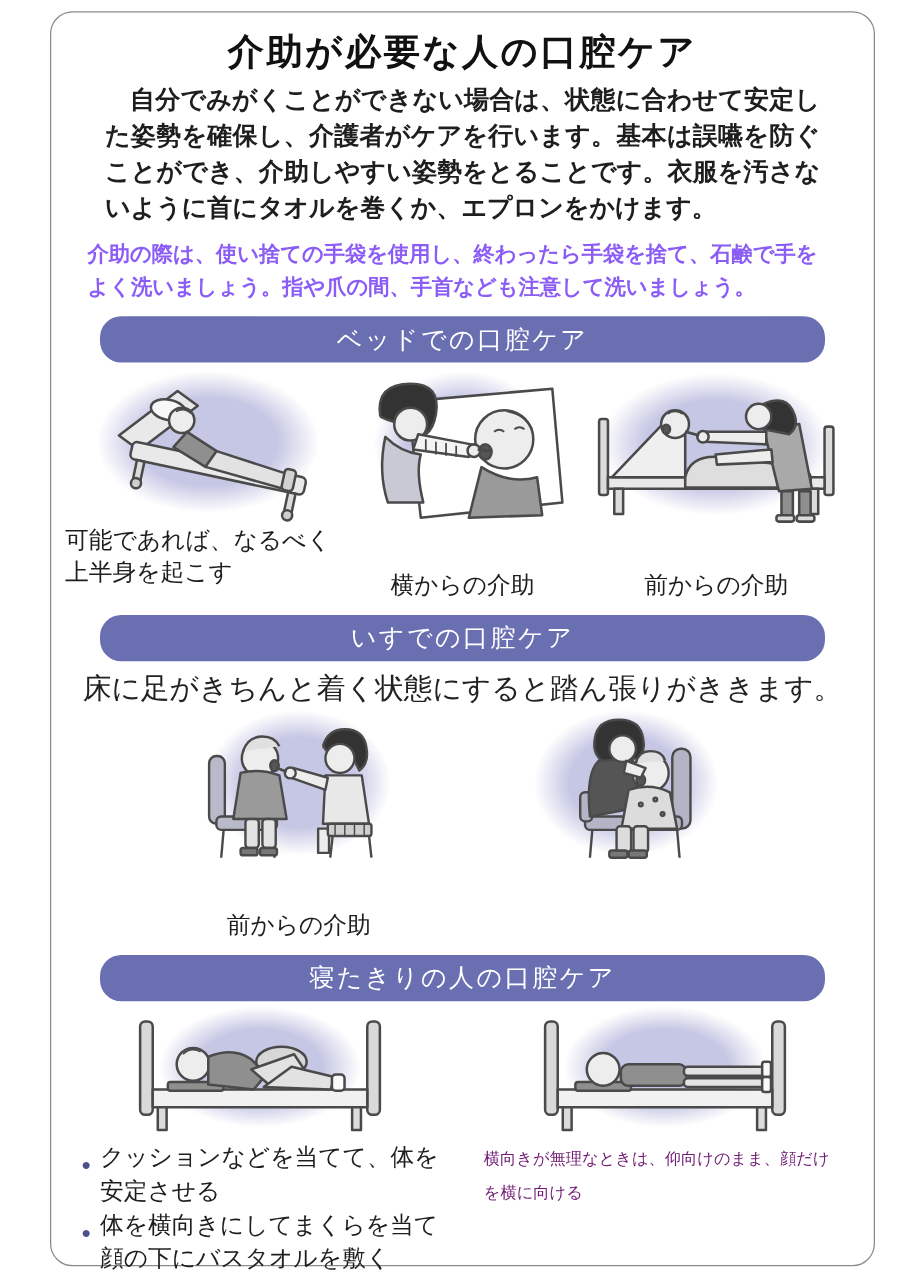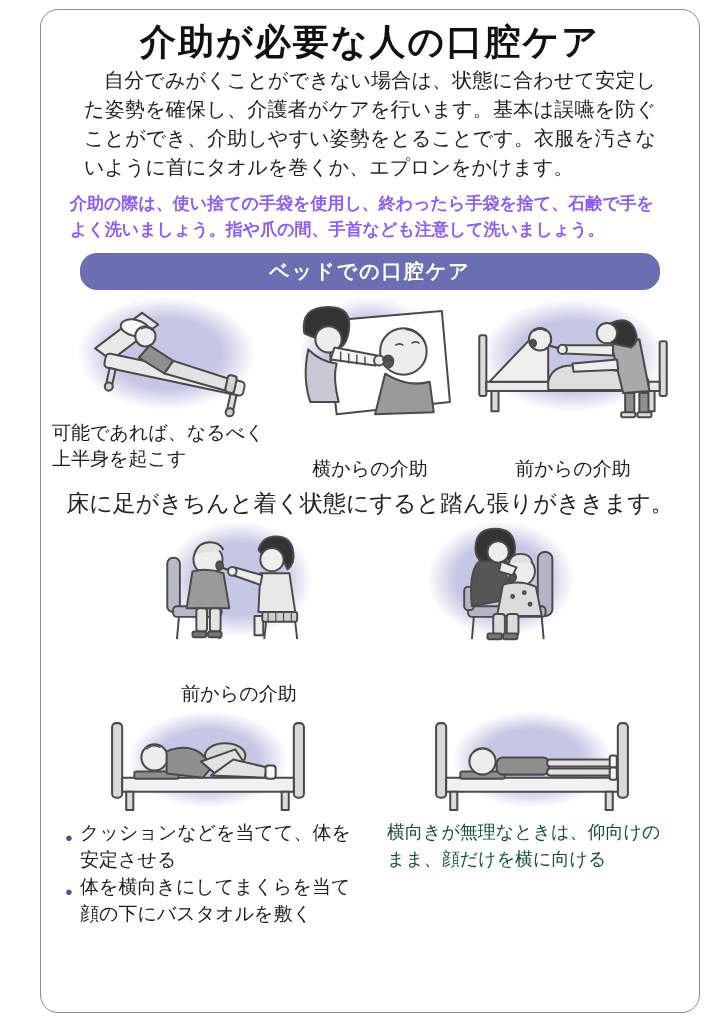--- a/index.html
+++ b/index.html
@@ -1,40 +1,40 @@
 <!DOCTYPE html>
 <html><head>
 <meta charset="utf-8">
 <style>
   html,body{margin:0;padding:0;background:#fff;}
   body{width:720px;height:1024px;position:relative;overflow:hidden;
        font-family:"Liberation Sans","DejaVu Sans",sans-serif;color:#1c1c1c;}
   .sheet{position:absolute;left:40px;top:9px;width:660px;height:1004px;
          box-sizing:border-box;border:1.6px solid #8a8a8a;border-radius:18px;
          background:#fff;padding:14px 0 0 0;display:flex;flex-direction:column;align-items:center;}
-  .title{font-size:36px;font-weight:bold;letter-spacing:2px;text-align:center;
+  .title{font-size:29px;font-weight:bold;letter-spacing:2px;text-align:center;
          line-height:36px;color:#111;}
   .intro{width:572px;margin-top:6px;font-size:20px;line-height:29px;
-         text-indent:1em;text-align:justify;color:#1e1e1e;}
+         text-indent:1em;text-align:justify;color:#1e1e1e;font-weight:bold;}
   .note{width:600px;margin-top:9px;font-size:17px;font-weight:bold;line-height:26px;
         color:#8b5cf6;}
   .pill{width:580px;margin-top:10px;background:#6a6fb2;border-radius:17px;
-        color:#fff;font-weight:bold;font-size:20px;text-align:center;
+        color:#fff;font-weight:normal;font-size:20px;text-align:center;
         padding:5px 0;letter-spacing:2px;}
   .lead{margin-top:8px;font-size:23px;line-height:27px;color:#222;text-align:center;width:620px;}
   .figrow{display:flex;justify-content:center;align-items:flex-start;width:648px;margin-top:2px;}
   .figcol{display:flex;flex-direction:column;align-items:center;}
   .cap{font-size:19px;line-height:26px;color:#1e1e1e;}
   .cap.left{align-self:flex-start;text-align:left;}
   .cap.center{text-align:center;margin-top:36px;}
   .notesrow{display:flex;width:610px;margin-top:4px;justify-content:space-between;}
   .bullets{width:300px;}
   .bullet-item{position:relative;padding-left:15px;font-size:19px;line-height:27px;color:#1e1e1e;}
   .bullet-dot{position:absolute;left:0;top:0;color:#4c4f8c;font-size:17px;}
-  .rightnote{width:288px;font-size:18px;line-height:27px;color:#14532d;}
+  .rightnote{width:288px;font-size:13px;line-height:27px;color:#701a75;}
   svg{display:block;}
 </style>
 </head>
 <body>
 
 <svg width="0" height="0" aria-hidden="true">
   <defs>
     <radialGradient id="halo">
       <stop offset="0%" stop-color="#c6c7e4"></stop>
       <stop offset="62%" stop-color="#c6c7e4"></stop>
@@ -121,20 +121,21 @@
           <polygon points="152,52 104,52 104,60 152,62" fill="#ededed"></polygon>
           <polygon points="156,66 112,70 113,78 157,76" fill="#ededed"></polygon>
           <circle cx="102" cy="56" r="4.5" fill="#ededed"></circle>
           <line x1="99" y1="55" x2="88" y2="52" stroke-width="2.2"></line>
         </g>
       </svg>
       <div class="cap center">前からの介助</div>
     </div>
   </div>
 
+  <div class="pill">いすでの口腔ケア</div>
 
   <div class="lead">床に足がきちんと着く状態にすると踏ん張りがききます。</div>
 
   <div class="figrow" style="gap:52px">
     <div class="figcol" style="width:210px">
       <svg width="204" height="126" viewBox="0 0 200 130">
         <ellipse cx="100" cy="62" rx="76" ry="60" fill="url(#halo)"></ellipse>
         <g stroke="#4a4a4a" stroke-width="2" stroke-linejoin="round">
           <rect x="26" y="40" width="13" height="56" rx="6" fill="#b9bac9"></rect>
           <rect x="32" y="90" width="50" height="11" rx="4" fill="#b9bac9"></rect>
@@ -186,20 +187,21 @@
           <circle cx="130" cy="88" r="1.5" fill="#aaa"></circle>
           <rect x="92" y="98" width="12" height="22" rx="3" fill="#dcdcdc"></rect>
           <rect x="106" y="98" width="12" height="22" rx="3" fill="#dcdcdc"></rect>
           <rect x="86" y="118" width="15" height="6" rx="2" fill="#777"></rect>
           <rect x="102" y="118" width="15" height="6" rx="2" fill="#777"></rect>
         </g>
       </svg>
     </div>
   </div>
 
+  <div class="pill">寝たきりの人の口腔ケア</div>
 
 
   <div class="figrow" style="gap:24px">
     <div class="figcol" style="width:300px">
       <svg width="254" height="106" viewBox="0 0 250 105">
         <ellipse cx="125" cy="50" rx="80" ry="48" fill="url(#halo)"></ellipse>
         <g stroke="#4a4a4a" stroke-width="2" stroke-linejoin="round">
           <rect x="30" y="14" width="10" height="74" rx="4" fill="#d9d9d9"></rect>
           <rect x="210" y="14" width="10" height="74" rx="4" fill="#d9d9d9"></rect>
           <rect x="40" y="68" width="170" height="14" fill="#f1f1f1"></rect>

